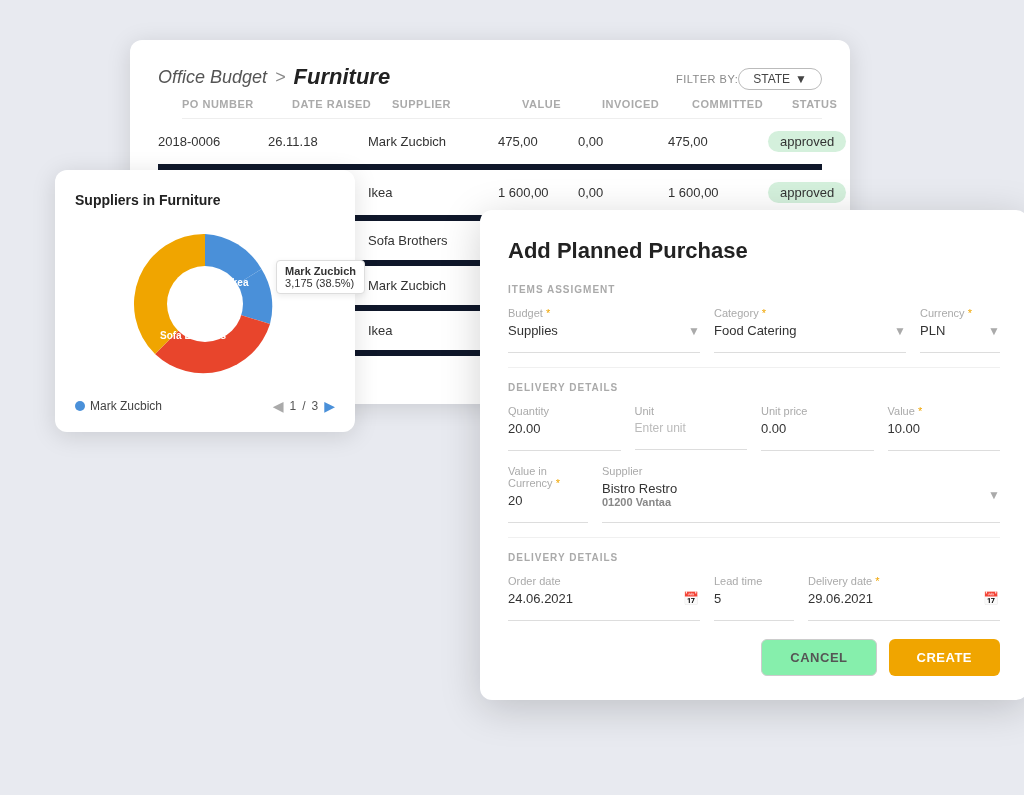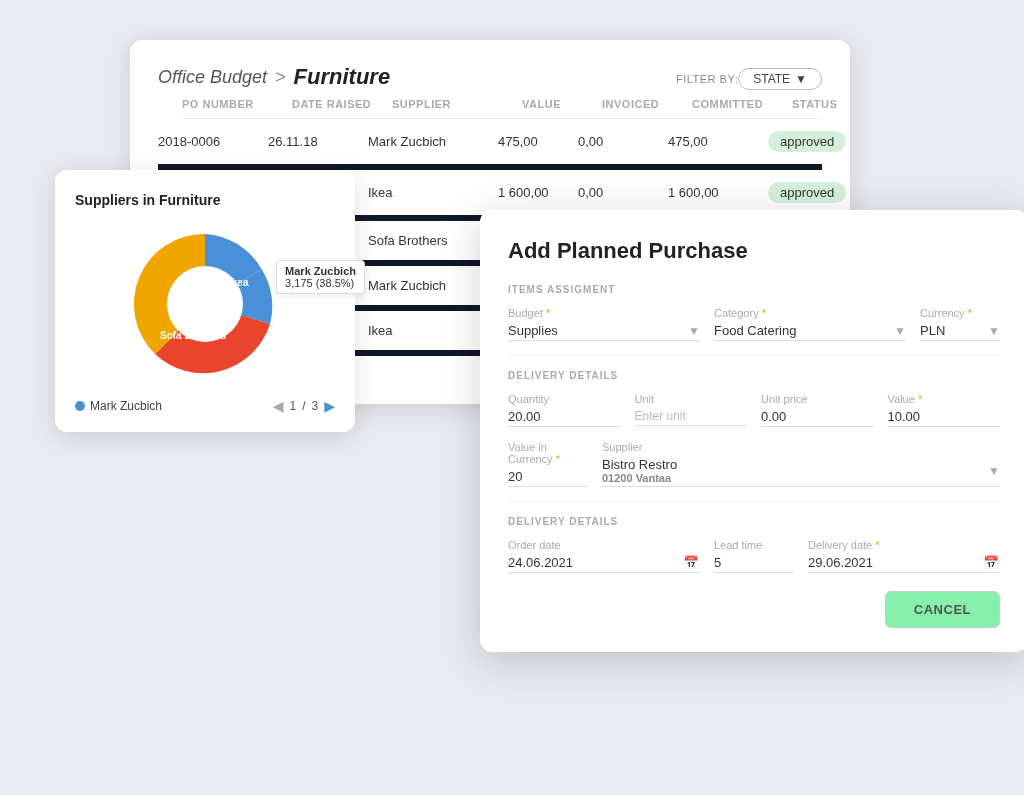--- a/index.html
+++ b/index.html
@@ -229,21 +229,21 @@
     .field-label {
       font-size: 11px;
       color: #aaa;
       margin-bottom: 4px;
     }
     .field-label .required { color: #f0a500; }
     .field-value {
       font-size: 13px;
       color: #333;
       border-bottom: 1.5px solid #ddd;
-      padding-bottom: 2px;
+      padding-bottom: 14px;
       display: flex;
       align-items: center;
       justify-content: space-between;
     }
     .field-value.select-field {
       cursor: pointer;
     }
     .field-value .chevron {
       color: #aaa;
       font-size: 12px;
@@ -505,14 +505,15 @@
       </div>
       <div class="field-value">
         <span>29.06.2021</span>
         <span class="cal-icon">📅</span>
       </div>
     </div>
   </div>
 
   <div class="modal-footer">
     <button class="btn-cancel">CANCEL</button>
+    <button class="btn-create">CREATE</button>
   </div>
 </div>
 
 </body></html>

